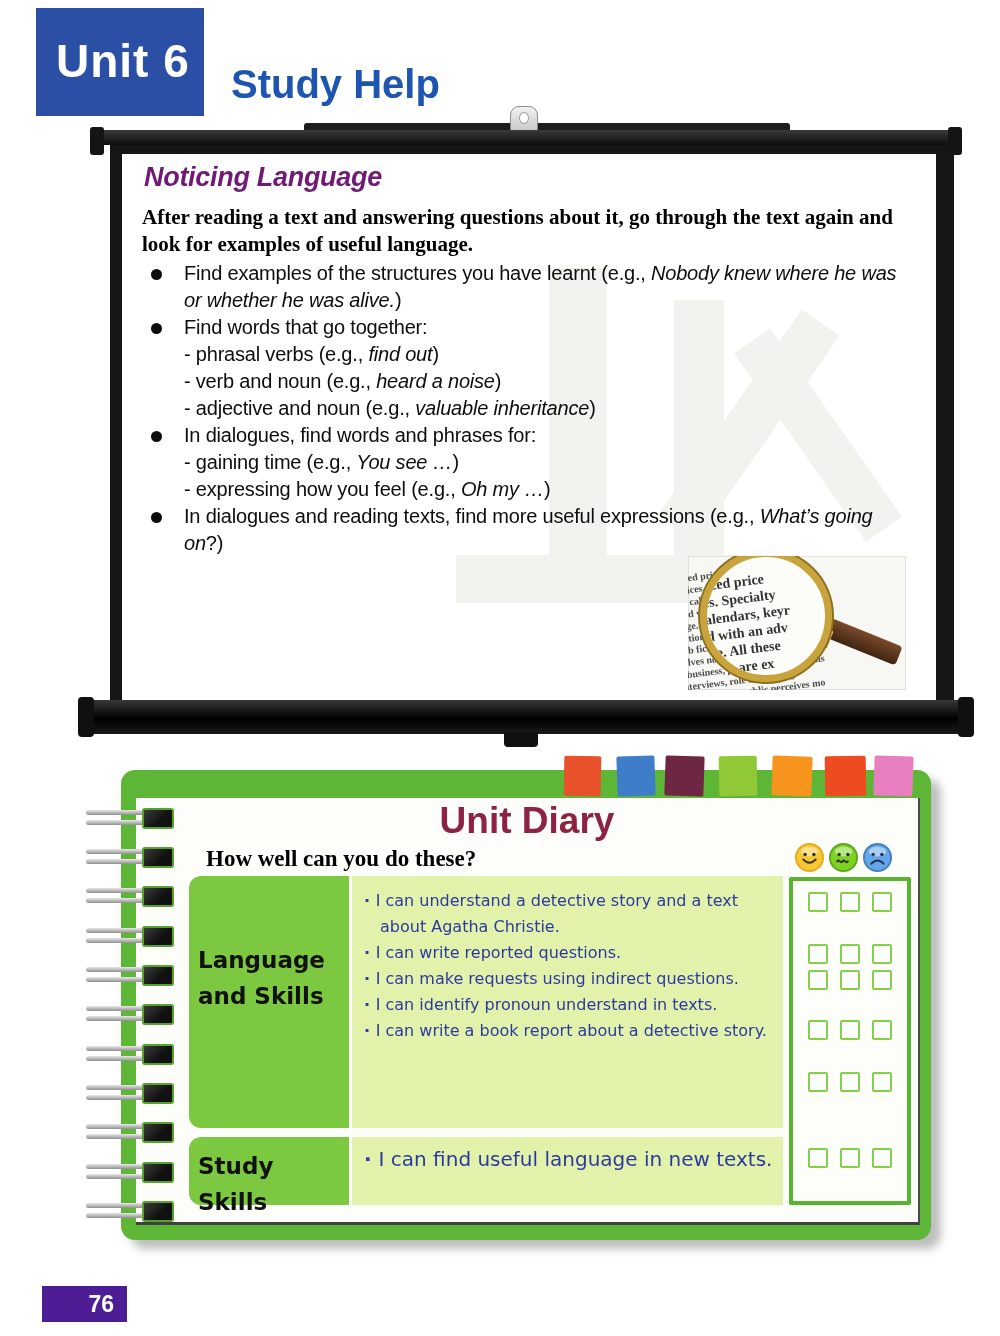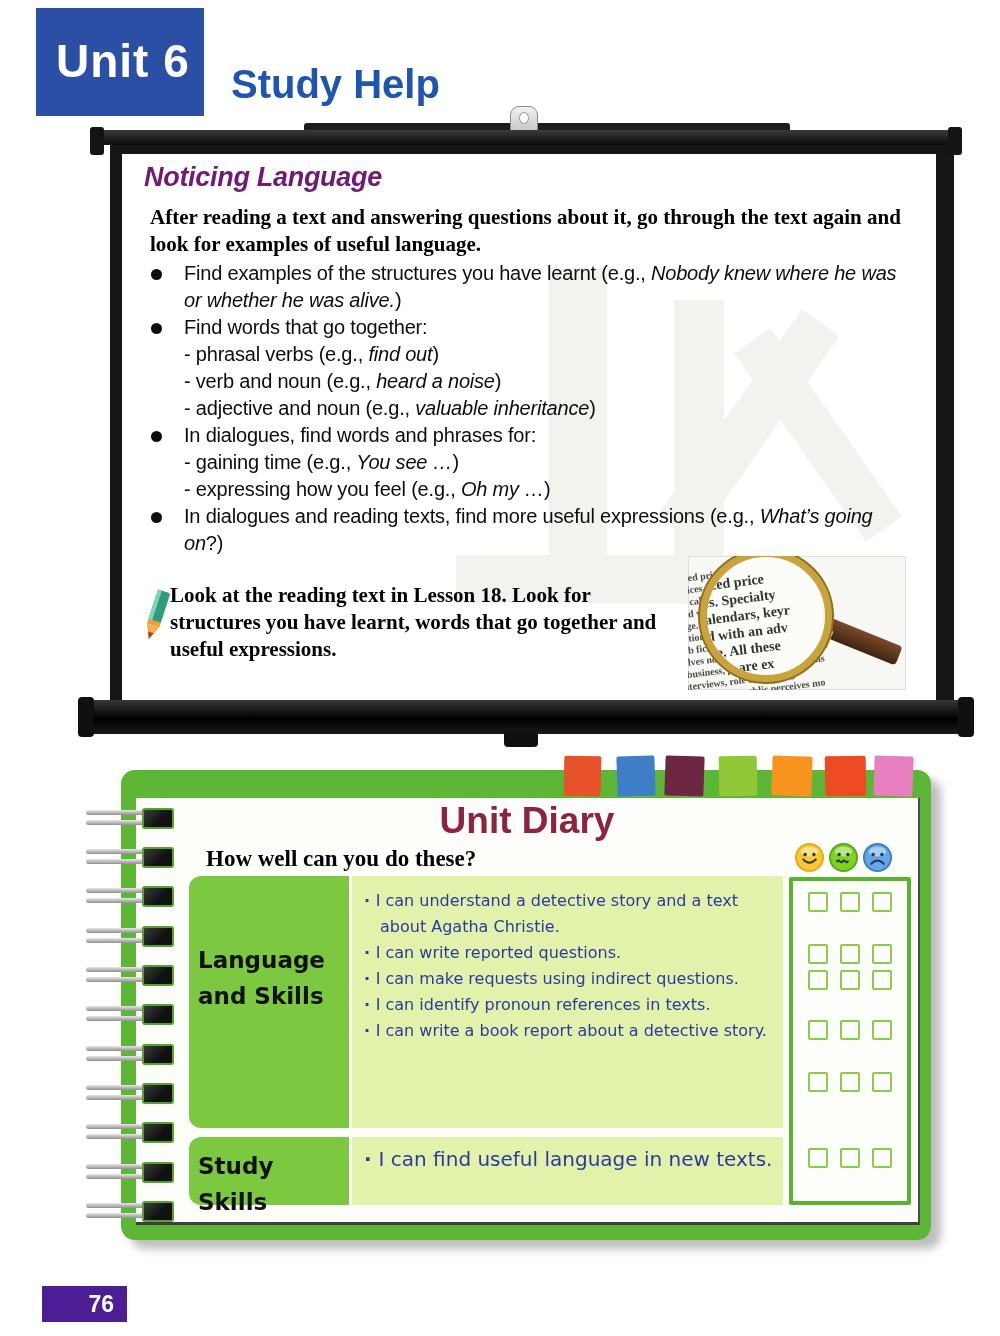--- a/index.html
+++ b/index.html
@@ -18,21 +18,21 @@
   .slat{position:absolute;left:278px;top:123px;width:486px;height:9px;background:#1d1d1d;border-radius:3px;z-index:3;}
   .topbar{position:absolute;left:70px;top:130px;width:860px;height:15px;background:linear-gradient(#3a3a3a,#0c0c0c);border-radius:4px;z-index:4;}
   .topcap{position:absolute;top:127px;width:14px;height:28px;background:#141414;border-radius:3px;z-index:4;}
   .hook{position:absolute;left:484px;top:106px;width:26px;height:34px;background:linear-gradient(#f2f2f2,#b5b5b5);
         border:1px solid #8a8a8a;border-radius:9px 9px 4px 4px;z-index:3;}
   .hook i{position:absolute;left:8px;top:5px;width:8px;height:10px;background:#fff;border:1px solid #9a9a9a;border-radius:50%;}
   .screen{position:absolute;left:84px;top:144px;width:844px;height:568px;box-sizing:border-box;
           border-style:solid;border-color:#161616;border-width:10px 18px 8px 12px;z-index:2;}
   .screen-inner{position:relative;width:100%;height:100%;}
   .sc-heading{position:absolute;left:22px;top:8px;font-size:27px;font-weight:bold;color:#701a75;letter-spacing:-0.3px;font-style:italic;}
-  .sc-intro{position:absolute;left:28px;top:50px;width:775px;font-family:"Liberation Serif",serif;font-weight:bold;
+  .sc-intro{position:absolute;left:20px;top:50px;width:775px;font-family:"Liberation Serif",serif;font-weight:bold;
             font-size:21px;line-height:27px;color:#000;}
   .bullets{position:absolute;left:22px;top:106px;width:765px;font-size:20px;line-height:27px;color:#0d0d0d;letter-spacing:-0.2px;}
   .brow{position:relative;padding-left:40px;}
   .bdot{position:absolute;left:7px;top:9px;width:11px;height:11px;border-radius:50%;background:#0d0d0d;}
   .note-wrap{position:absolute;left:14px;top:428px;width:560px;z-index:3;}
   .pencil{position:absolute;left:0;top:6px;width:40px;height:54px;}
   .note-text{margin-left:34px;font-family:"Liberation Serif",serif;font-weight:bold;font-size:21px;line-height:27px;color:#000;width:510px;}
 
   
   .photo{position:absolute;left:566px;top:402px;width:218px;height:134px;background:#f7f7f3;overflow:hidden;z-index:3;
@@ -130,32 +130,20 @@
         <div class="brow"><span class="bdot"></span><span>Find words that go together:</span></div>
         <div class="brow"><span>- phrasal verbs (e.g., <i>find out</i>)</span></div>
         <div class="brow"><span>- verb and noun (e.g., <i>heard a noise</i>)</span></div>
         <div class="brow"><span>- adjective and noun (e.g., <i>valuable inheritance</i>)</span></div>
         <div class="brow"><span class="bdot"></span><span>In dialogues, find words and phrases for:</span></div>
         <div class="brow"><span>- gaining time (e.g., <i>You see …</i>)</span></div>
         <div class="brow"><span>- expressing how you feel (e.g., <i>Oh my …</i>)</span></div>
         <div class="brow"><span class="bdot"></span><span>In dialogues and reading texts, find more useful expressions (e.g., <i>What’s going on</i>?)</span></div>
       </div>
 
-      <div class="note-wrap">
-        <svg class="pencil" viewBox="0 0 40 54">
-          <g transform="rotate(18 20 27)">
-            <rect x="14" y="2" width="13" height="32" rx="2" fill="#2f9c7c"></rect>
-            <rect x="14" y="2" width="4" height="32" fill="#7fd4bc"></rect>
-            <rect x="14" y="33" width="13" height="5" fill="#e8a13c"></rect>
-            <polygon points="14,38 27,38 20.5,52" fill="#f0b24a"></polygon>
-            <polygon points="17.5,45 23.5,45 20.5,52" fill="#c0392b"></polygon>
-          </g>
-        </svg>
-        <div class="note-text">Look at the reading text in Lesson 18. Look for structures you have learnt, words that go together and useful expressions.</div>
-      </div>
 
       <div class="photo">
         <div class="photo-lines">
           <div>educed price (u  atising</div>
             <div>services. Specialty  and the</div>
           <div>ens, calendars, keyrin  a name</div>
             <div>inted with an advert  ny othe</div>
           <div>ssage. All these an  ed</div>
             <div>motion are exten  tions</div>
           <div>Pub  fication of</div>
@@ -230,21 +218,21 @@
   <div class="tblock row-green" style="left:163px;top:1137px;width:160px;height:68px;border-radius:12px 0 0 12px;"></div>
   <div class="tblock row-cell" style="left:326px;top:1137px;width:431px;height:68px;"></div>
 
   <div class="row-label" style="top:922px;margin-top:20px;">Language and Skills</div>
   <div class="row-label" style="top:1148px;width:152px;">Study Skills</div>
 
   <div class="items">
     <div class="item">I can understand a detective story and a text about Agatha Christie.</div>
     <div class="item">I can write reported questions.</div>
     <div class="item">I can make requests using indirect questions.</div>
-    <div class="item">I can identify pronoun references in texts.</div>
+    <div class="item">I can identify pronoun understand in texts.</div>
     <div class="item">I can write a book report about a detective story.</div>
   </div>
   <div class="item-study">I can find useful language in new texts.</div>
 
   <div class="cbpanel"></div>
   <div class="cbr" style="top:892px;">
       <span class="cb"></span>
       <span class="cb"></span>
       <span class="cb"></span>
     </div>

